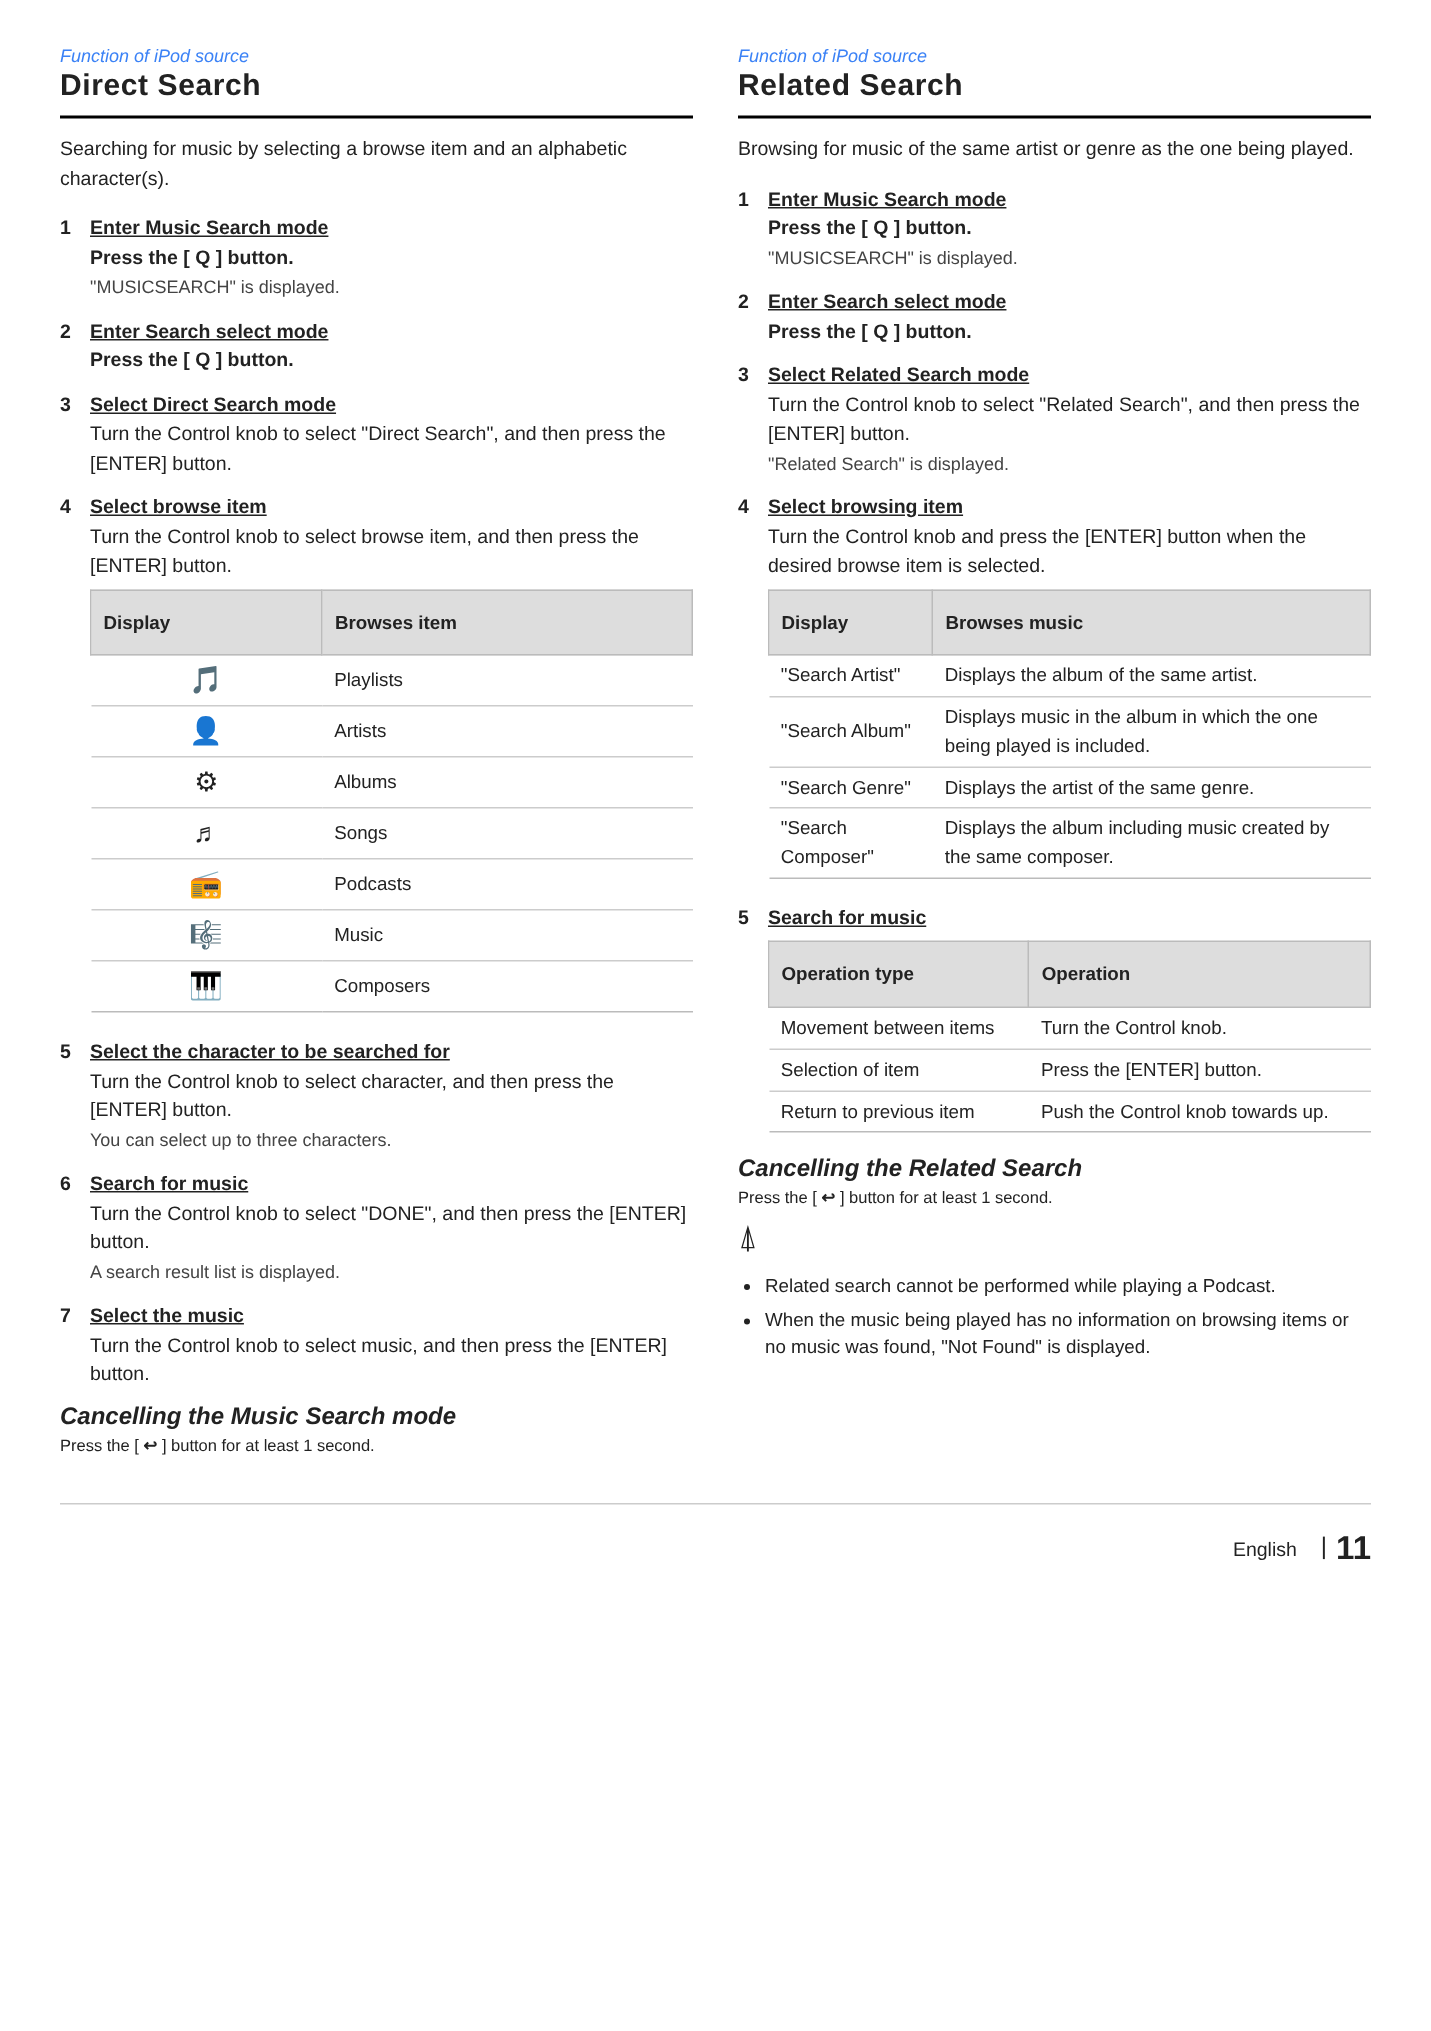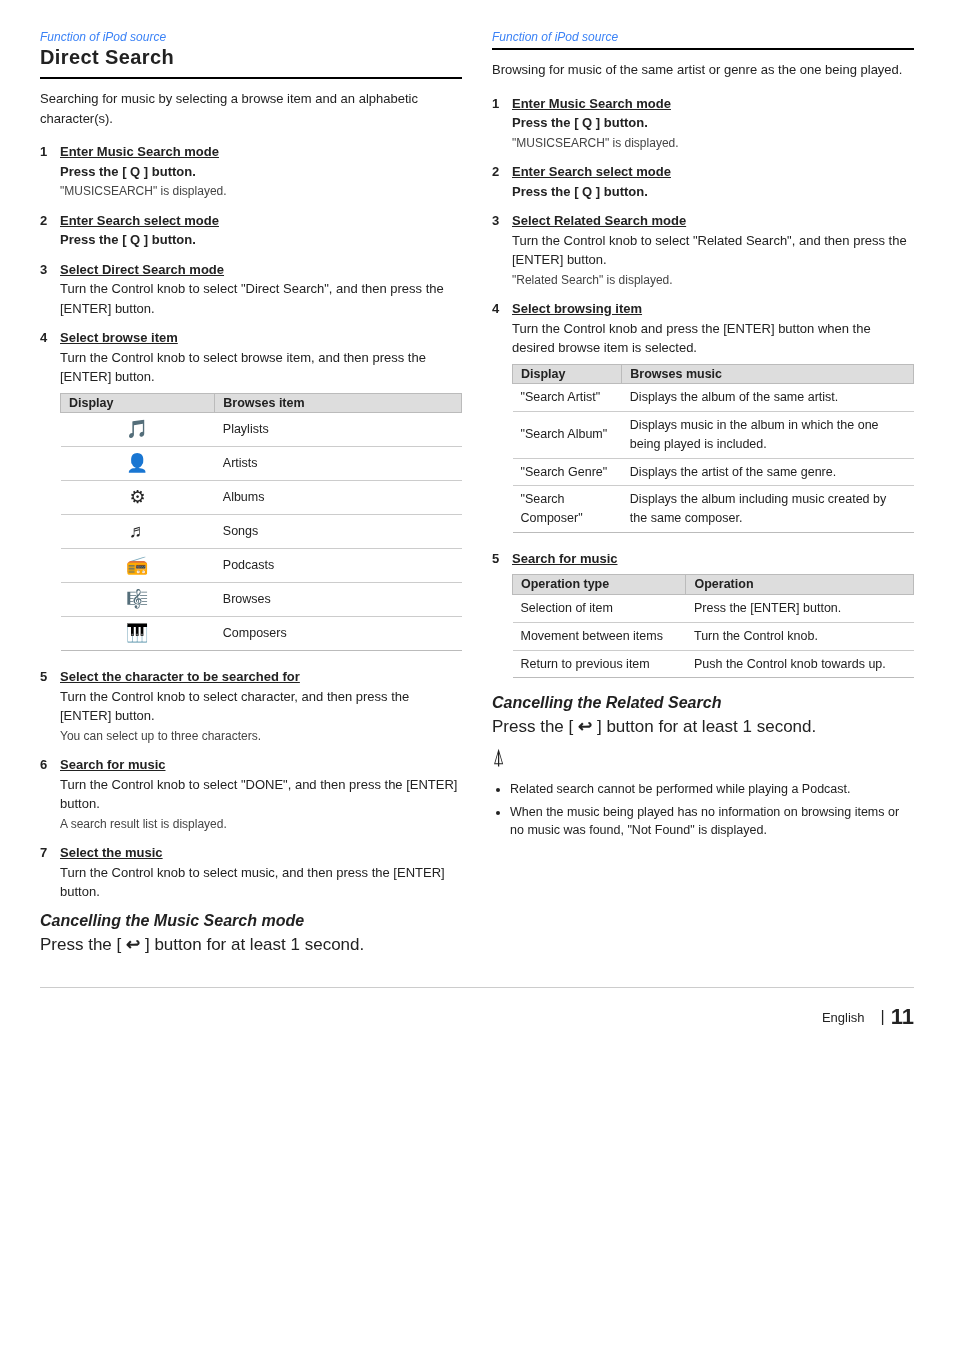--- a/index.html
+++ b/index.html
@@ -79,21 +79,21 @@
     }
     table {
       width: 100%;
       border-collapse: collapse;
       margin-top: 6px;
       margin-bottom: 6px;
       font-size: 12.5px;
     }
     table th {
       background: #ddd;
-      padding: 0 8px;
+      padding: 12px 8px;
       text-align: left;
       font-weight: 700;
       border: 1px solid #bbb;
       font-size: 12.5px;
     }
     table td {
       padding: 4px 8px;
       border-bottom: 1px solid #ccc;
       vertical-align: middle;
       font-size: 12.5px;
@@ -109,21 +109,21 @@
     .cancel-section {
       margin-top: 8px;
     }
     .cancel-title {
       font-style: italic;
       font-weight: 700;
       font-size: 16px;
       margin-bottom: 2px;
     }
     .cancel-text {
-      font-size: 17px;
+      font-size: 11px;
       line-height: 1.5;
     }
     .bracket-btn {
       font-family: Arial, sans-serif;
       font-weight: 700;
     }
     .bullet-list {
       list-style: disc;
       padding-left: 18px;
       margin-top: 6px;
@@ -232,21 +232,21 @@
                 <tr>
                   <td class="icon-cell">♬</td>
                   <td>Songs</td>
                 </tr>
                 <tr>
                   <td class="icon-cell">📻</td>
                   <td>Podcasts</td>
                 </tr>
                 <tr>
                   <td class="icon-cell">🎼</td>
-                  <td>Browses</td>
+                  <td>Music</td>
                 </tr>
                 <tr>
                   <td class="icon-cell">🎹</td>
                   <td>Composers</td>
                 </tr>
               </tbody>
           </table>
         </div>
       </li>
 
@@ -282,20 +282,21 @@
       <div class="cancel-text">
         <span>Press the [</span><span class="bracket-btn"> ↩ </span><span>] button for at least 1 second.</span>
       </div>
     </div>
 
   </div>
 
   <div class="column">
 
     <div class="function-label">Function of iPod source</div>
+    <div class="section-title">Related Search</div>
     <hr class="divider">
     <p class="intro-text">Browsing for music of the same artist or genre as the one being played.</p>
 
     <ol class="steps-list">
 
       <li class="step-item">
         <span class="step-number">1</span>
         <div class="step-content">
           <span class="step-title">Enter Music Search mode</span><br>
           <span class="step-body bold-btn">Press the [ Q ] button.</span><br>
@@ -364,26 +365,26 @@
           
           <table>
             <thead>
               <tr>
                 <th>Operation type</th>
                 <th>Operation</th>
               </tr>
             </thead>
             <tbody id="operation-table-body">
                 <tr>
+                  <td>Movement between items</td>
+                  <td>Turn the Control knob.</td>
+                </tr>
+                <tr>
                   <td>Selection of item</td>
                   <td>Press the [ENTER] button.</td>
-                </tr>
-                <tr>
-                  <td>Movement between items</td>
-                  <td>Turn the Control knob.</td>
                 </tr>
                 <tr>
                   <td>Return to previous item</td>
                   <td>Push the Control knob towards up.</td>
                 </tr>
               </tbody>
           </table>
         </div>
       </li>
     </ol>

